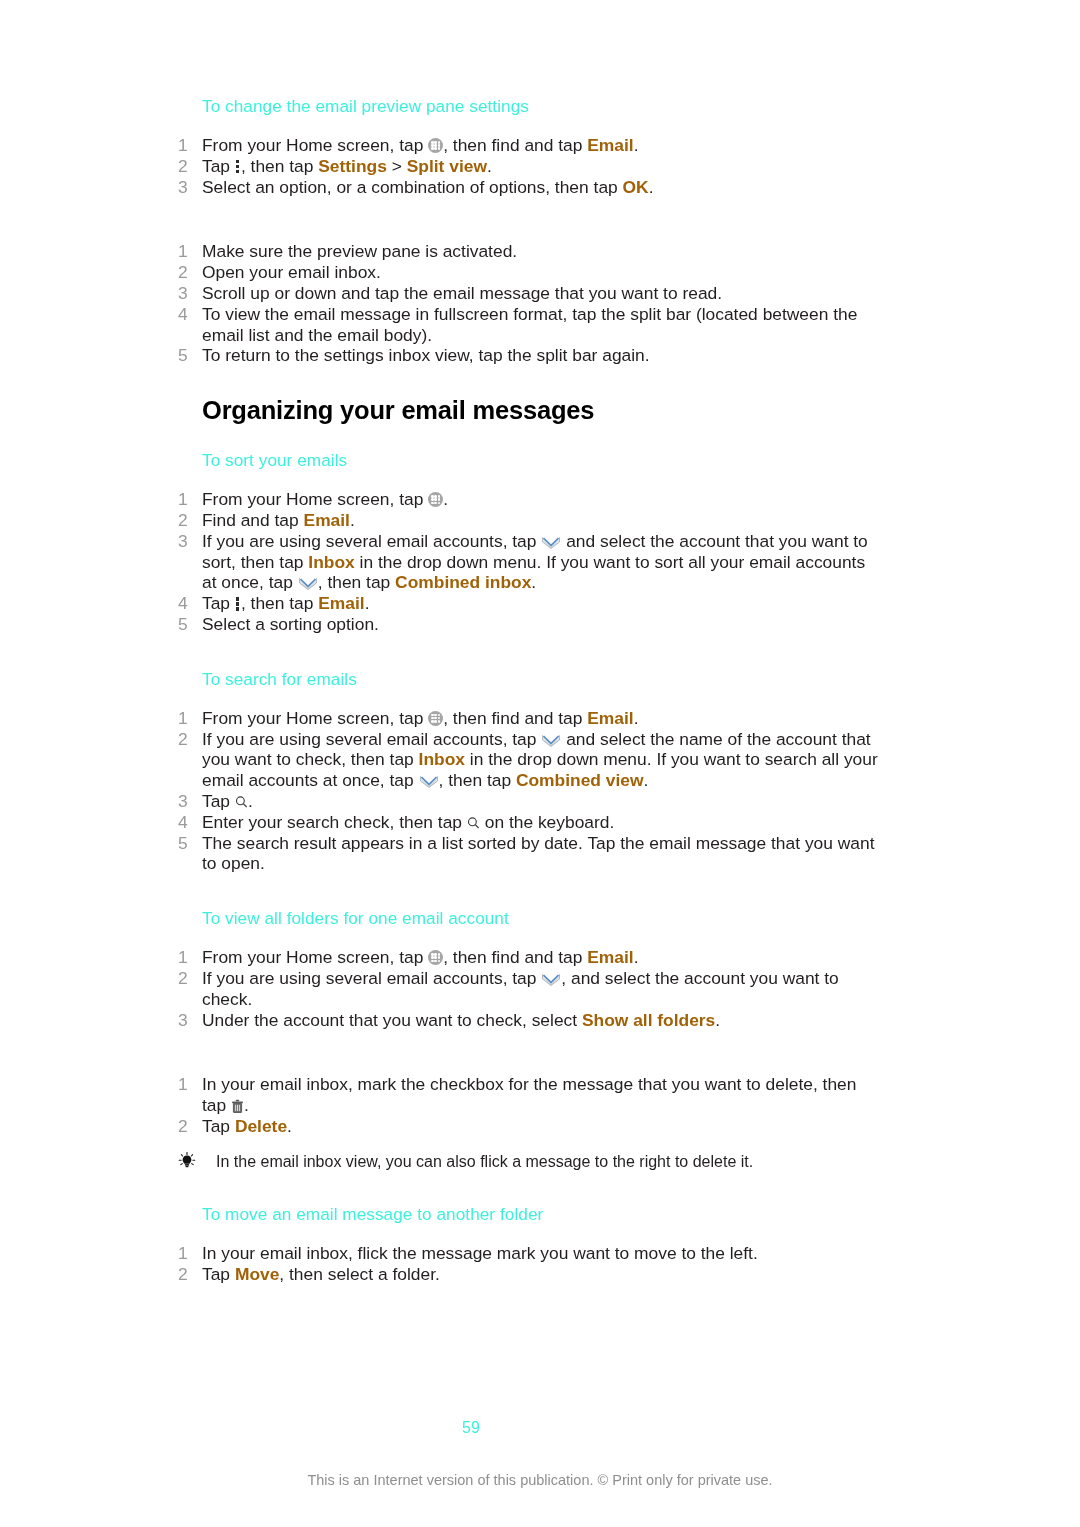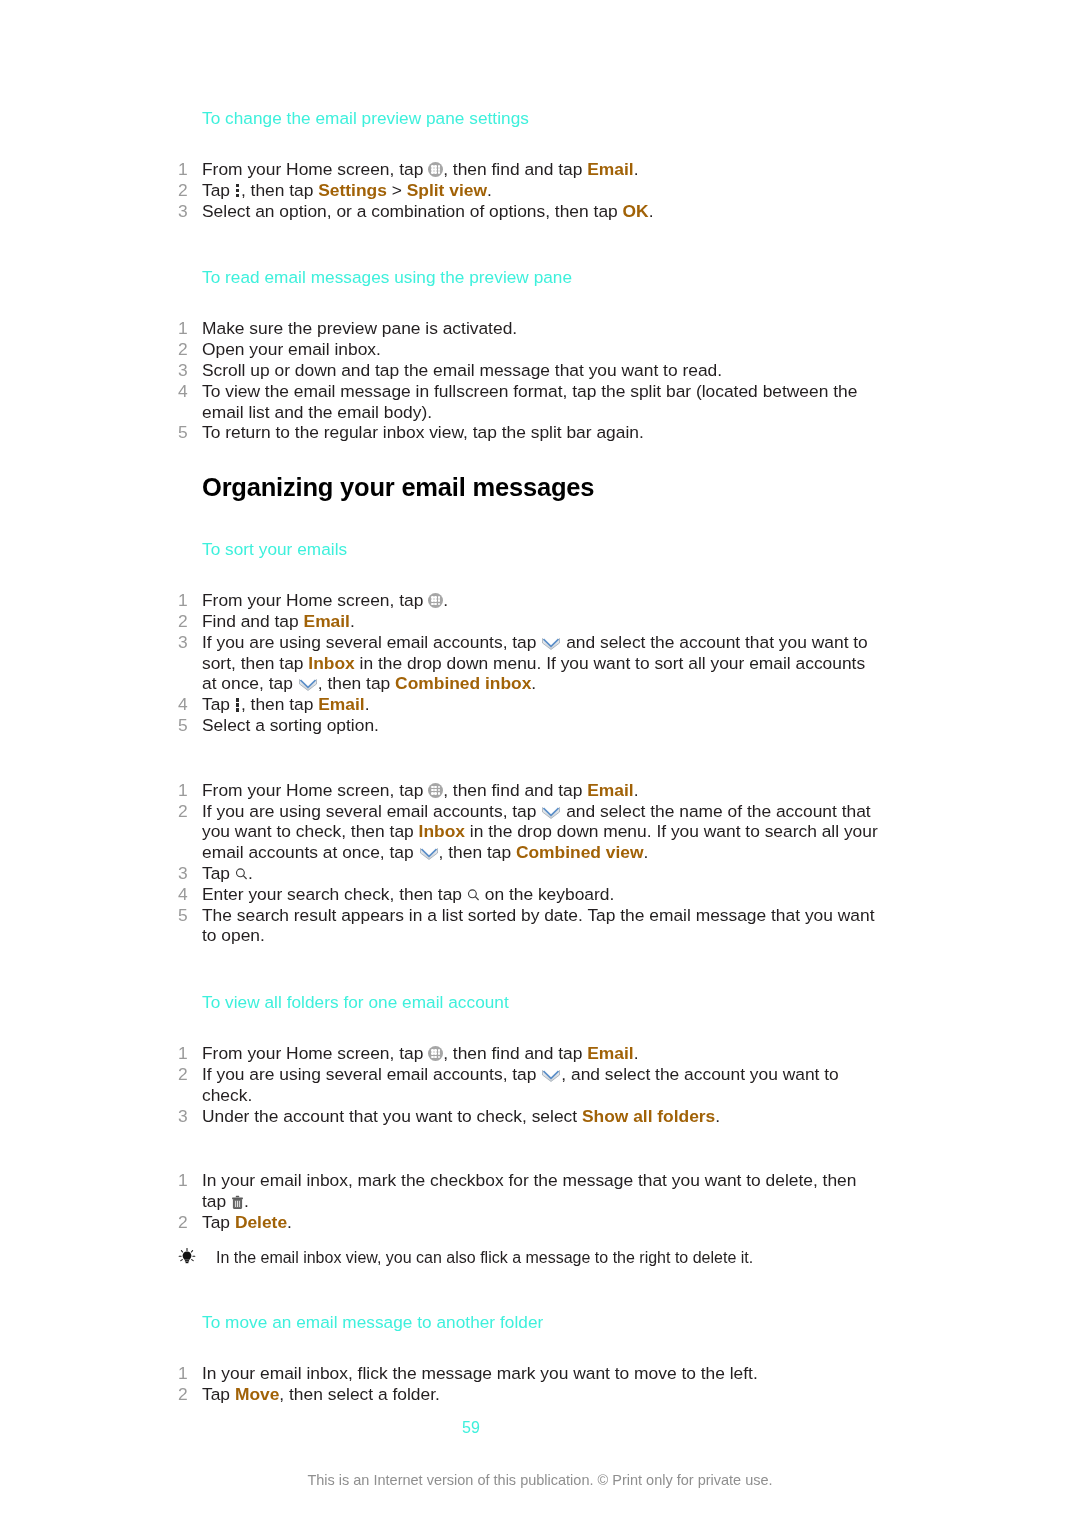--- a/index.html
+++ b/index.html
@@ -36,21 +36,21 @@
     color: #000000;
     margin: 0;
     padding: 0;
     letter-spacing: -0.2px;
     margin-left: 24px;
   }
   h3.proc-title {
     font-size: 17.2px;
     font-weight: normal;
     color: #3ef0dc;
-    margin: 16px;
+    margin: 4px;
     padding: 0;
     margin-left: 24px;
     letter-spacing: 0.05px;
   }
 
   
   ol.steps {
     list-style: none;
     margin: 0;
     padding: 0;
@@ -193,42 +193,41 @@
           <span class="ico ico-menu"><i></i><i></i><i></i></span><span>, then tap</span> <b>Settings</b> <span>&gt;</span> <b>Split view</b><span>.</span></span>
       </li>
       <li>
         <span class="num">3</span>
         <span class="txt"><span>Select an option, or a combination of options, then tap</span> <b>OK</b><span>.</span></span>
       </li>
     </ol>
 
     <div class="gap-block"></div>
 
-    <h3 class="proc-title">To read email messages using the preview pane</h3>
     <div class="gap-title-list"></div>
     <ol class="steps">
       <li>
         <span class="num">1</span>
         <span class="txt">Make sure the preview pane is activated.</span>
       </li>
       <li>
         <span class="num">2</span>
         <span class="txt">Open your email inbox.</span>
       </li>
       <li>
         <span class="num">3</span>
         <span class="txt">Scroll up or down and tap the email message that you want to read.</span>
       </li>
       <li>
         <span class="num">4</span>
         <span class="txt">To view the email message in fullscreen format, tap the split bar (located between the email list and the email body).</span>
       </li>
       <li>
         <span class="num">5</span>
-        <span class="txt">To return to the regular inbox view, tap the split bar again.</span>
+        <span class="txt">To return to the settings inbox view, tap the split bar again.</span>
       </li>
     </ol>
 
     <div class="gap-h2-top"></div>
 
     <h2 class="section-title">Organizing your email messages</h2>
 
     <div class="gap-h2-bot"></div>
 
     <h3 class="proc-title">To sort your emails</h3>
@@ -269,20 +268,21 @@
           <span class="ico ico-menu"><i></i><i></i><i></i></span><span>, then tap</span> <b>Email</b><span>.</span></span>
       </li>
       <li>
         <span class="num">5</span>
         <span class="txt">Select a sorting option.</span>
       </li>
     </ol>
 
     <div class="gap-block"></div>
 
+    <h3 class="proc-title">To search for emails</h3>
     <div class="gap-title-list"></div>
     <ol class="steps">
       <li>
         <span class="num">1</span>
         <span class="txt"><span>From your Home screen, tap</span>
           <span class="ico ico-apps"><i style="left:3.2px;top:3.2px"></i><i style="left:6.3px;top:3.2px"></i><i style="left:9.4px;top:3.2px"></i><i style="left:3.2px;top:6.3px"></i><i style="left:6.3px;top:6.3px"></i><i style="left:9.4px;top:6.3px"></i><i style="left:3.2px;top:9.4px"></i><i style="left:6.3px;top:9.4px"></i><i style="left:9.4px;top:9.4px"></i></span><span>, then find and tap</span> <b>Email</b><span>.</span></span>
       </li>
       <li>
         <span class="num">2</span>
         <span class="txt"><span>If you are using several email accounts, tap</span>

